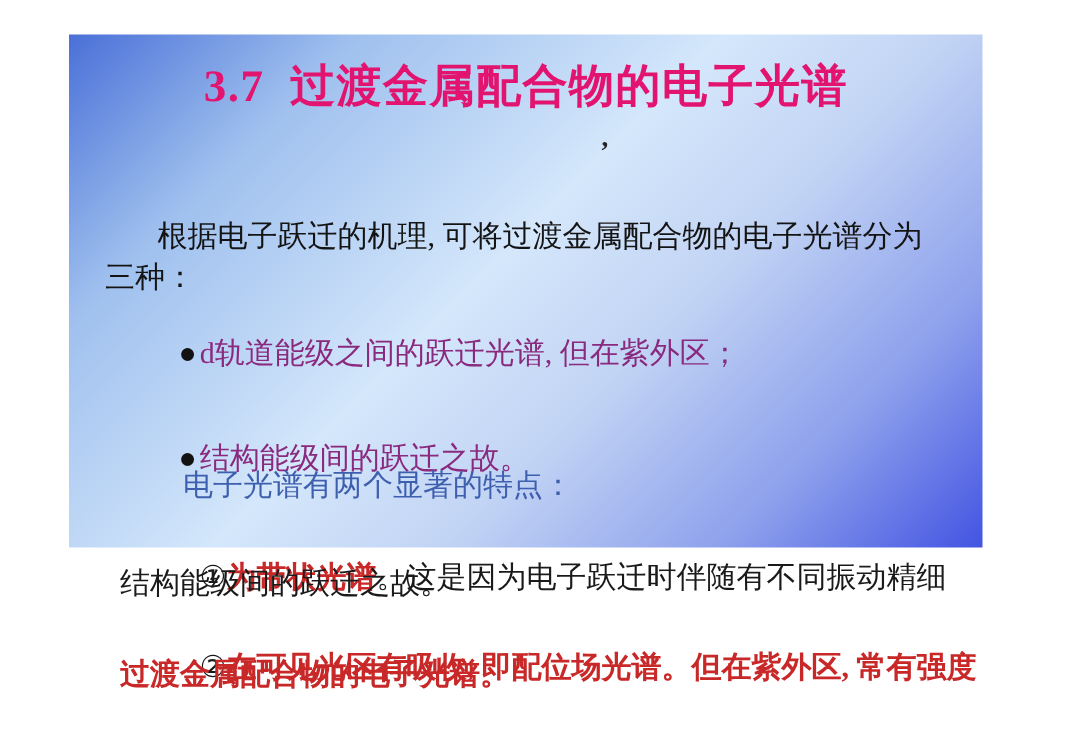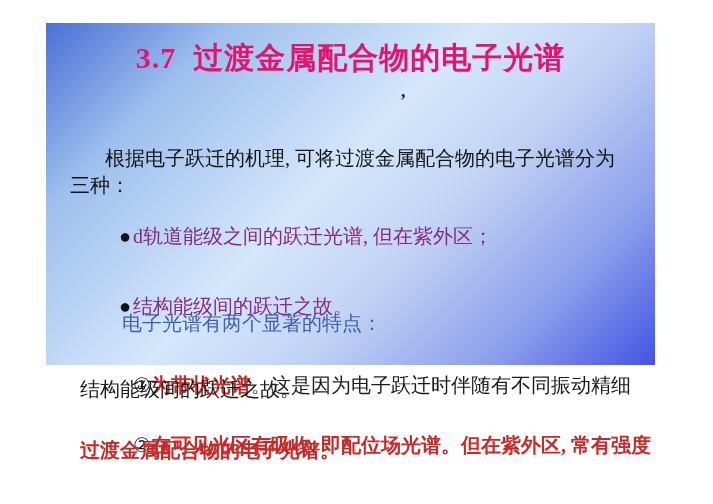--- a/index.html
+++ b/index.html
@@ -15,21 +15,21 @@
   .abs{position:absolute;white-space:pre;line-height:1.25;}
   .title{
     left:0;top:16px;width:100%;text-align:center;
     font-size:30px;font-weight:bold;color:#e2146f;letter-spacing:1px;
   }
   .stray{left:355px;top:57px;font-size:18px;color:#222428;font-weight:bold;}
   .body-black{color:#141414;}
   .fs20{font-size:20px;}
   .bullet-line{color:#8a2a7e;}
   .bullet-line .dot{color:#121212;margin-right:2px;}
-  .features-heading{color:#3e5fae;font-family:Liberation Mono, monospace;}
+  .features-heading{color:#3e5fae;}
   .red{color:#c92828;font-weight:bold;}
   .dark{color:#1a1a1a;}
 </style>
 </head>
 <body>
 
 <div class="slide">
 
   <div class="abs title">3.7  过渡金属配合物的电子光谱</div>
 

